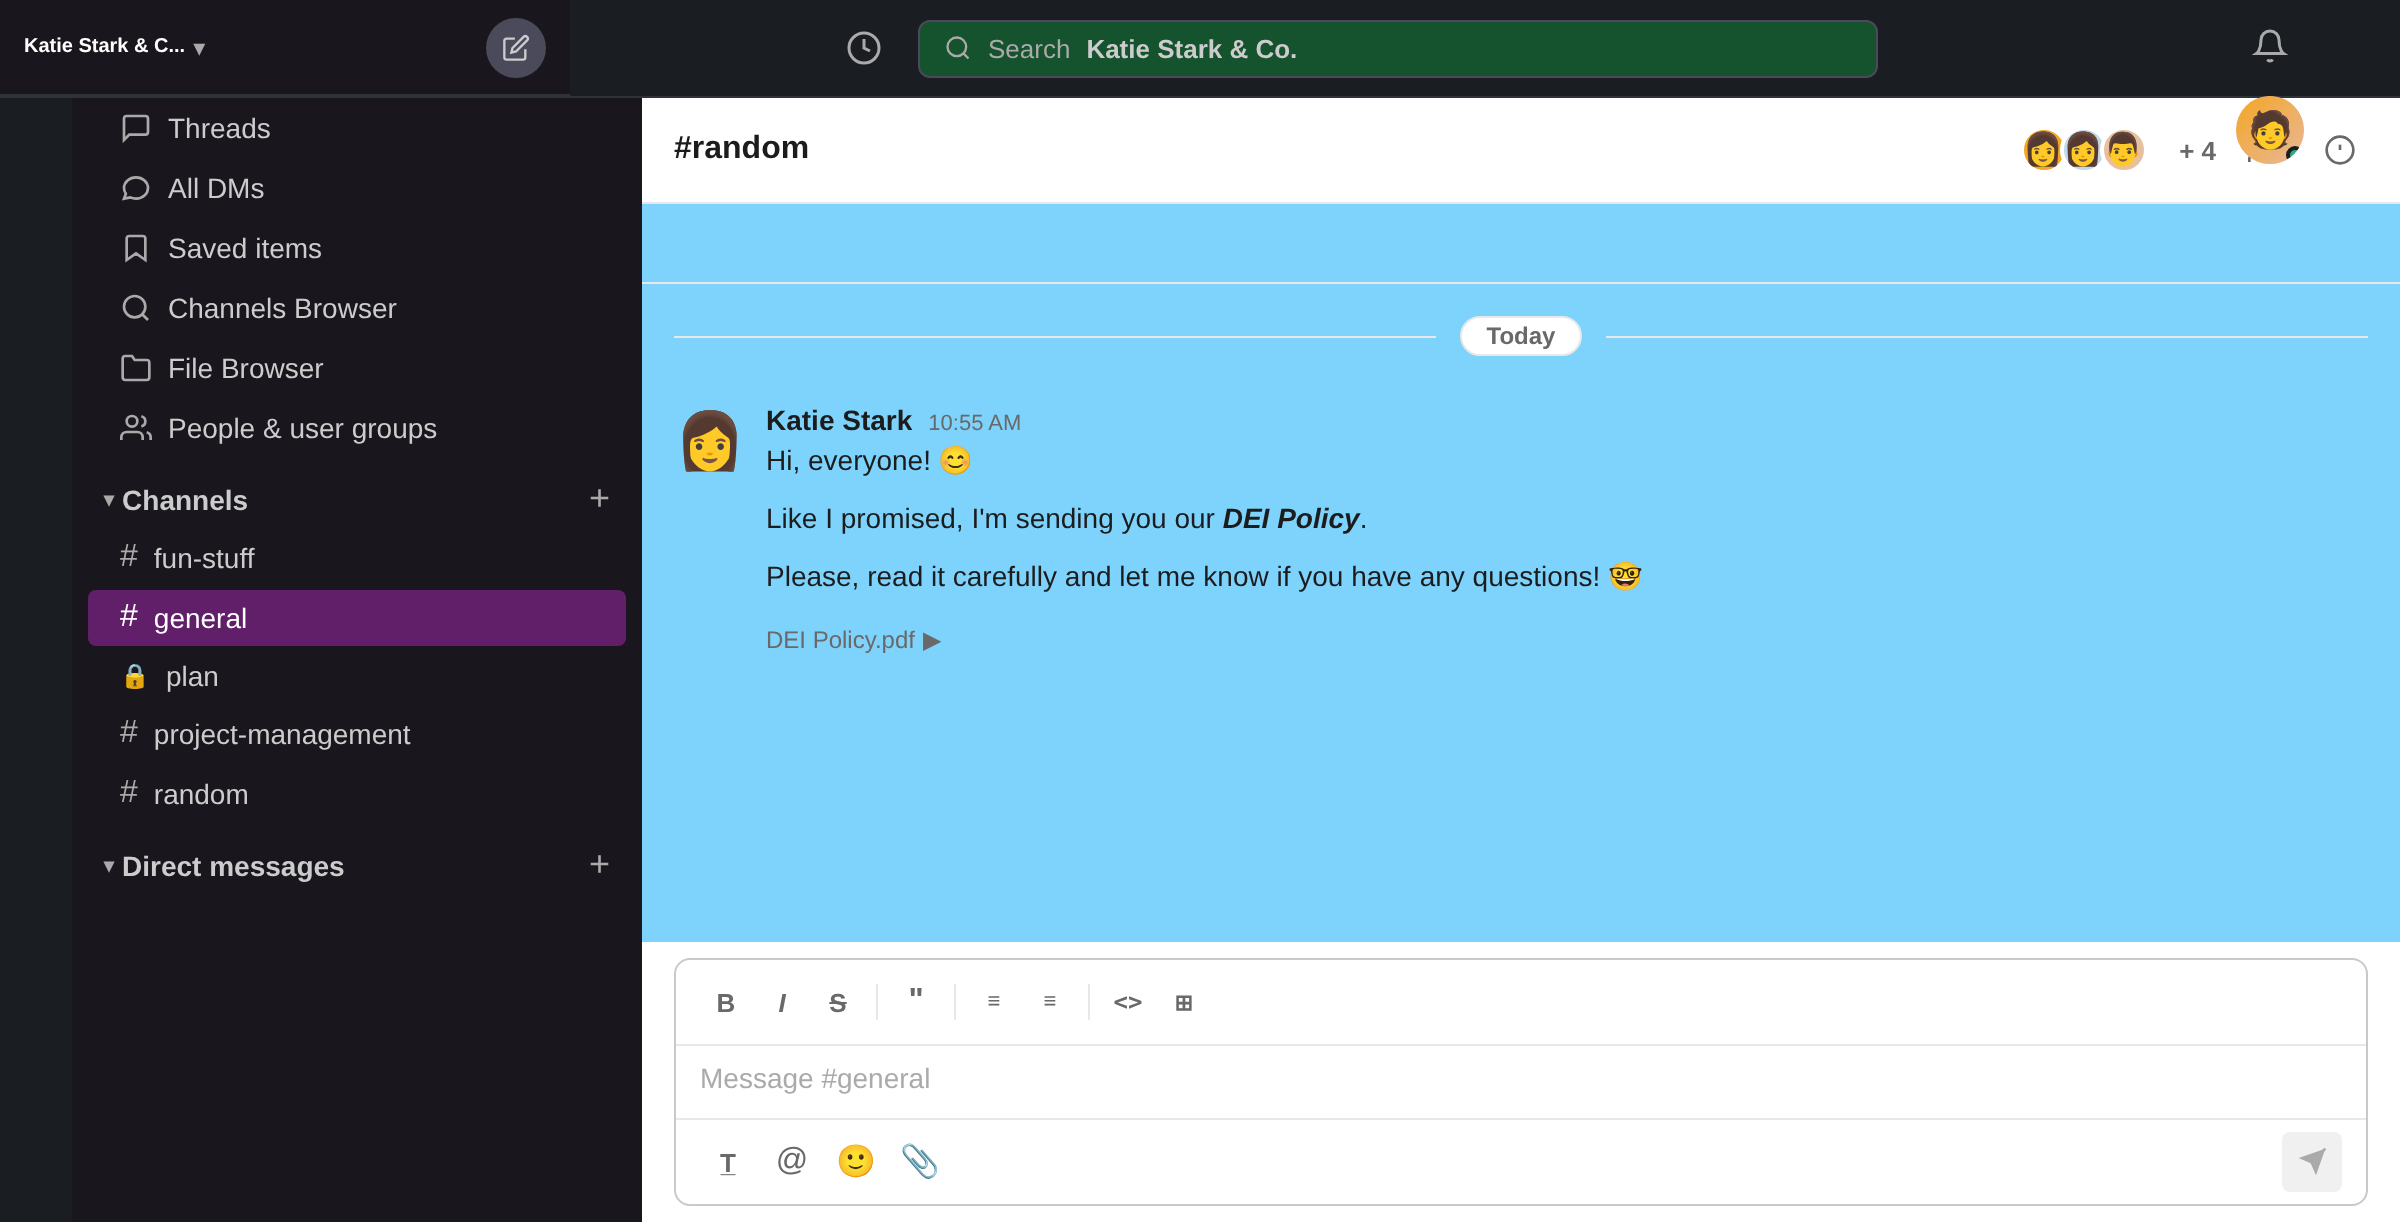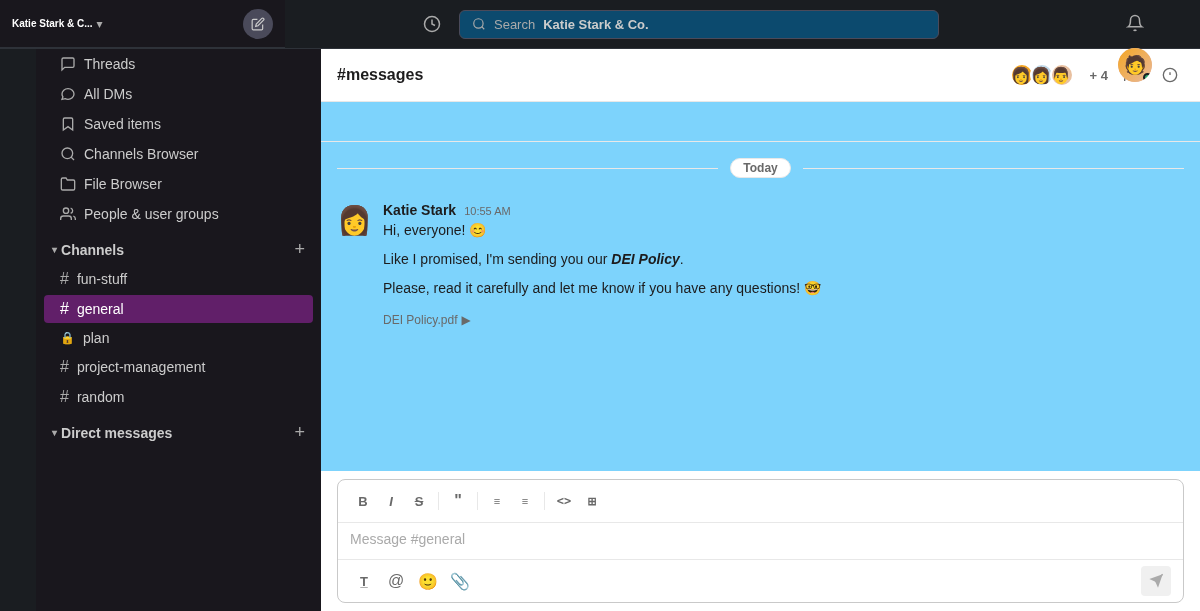--- a/index.html
+++ b/index.html
@@ -30,21 +30,21 @@
     .topbar-center {
       flex: 1; display: flex; align-items: center; justify-content: center;
       gap: 12px; padding: 0 16px;
     }
     .history-btn {
       width: 30px; height: 30px; border-radius: 50%;
       display: flex; align-items: center; justify-content: center; cursor: pointer;
     }
     .history-btn svg { width: 18px; height: 18px; stroke: #aaa; fill: none; }
     .search-bar {
-      display: flex; align-items: center; background: #0c4a6e;
+      display: flex; align-items: center; background: #14532d;
       border-radius: 6px; padding: 6px 12px; gap: 8px;
       width: 480px; cursor: pointer; border: 1px solid #4a4a5a;
     }
     .search-bar svg { width: 14px; height: 14px; stroke: #aaa; fill: none; flex-shrink: 0; }
     .search-text { color: #aaa; font-size: 13px; }
     .search-workspace { color: #ccc; font-size: 13px; font-weight: 600; }
     .topbar-right {
       display: flex; align-items: center; gap: 10px; padding: 0 16px; flex-direction: column;
     }
     .upgrade-btn {
@@ -313,21 +313,21 @@
         <span class="collapse-arrow">▾</span>
         <span>Direct messages</span>
       </div>
       <span class="add-btn">+</span>
     </div>
   </div>
 
   <div class="chat-area">
 
     <div class="chat-header">
-      <span class="chat-title">#messages</span>
+      <span class="chat-title">#random</span>
       <div class="chat-header-right">
         <div class="member-avatars">
           <div class="member-avatar" style="background:#f5a623;font-size:16px;">👩</div>
           <div class="member-avatar" style="background:#c0d8e8;font-size:16px;">👩</div>
           <div class="member-avatar" style="background:#e8c0a0;font-size:16px;">👨</div>
         </div>
         <span class="member-count">+ 4</span>
         <div class="header-icon-btn">
           <svg viewBox="0 0 24 24" stroke-width="2">
               <path d="M16 21v-2a4 4 0 0 0-4-4H5a4 4 0 0 0-4 4v2"></path>

